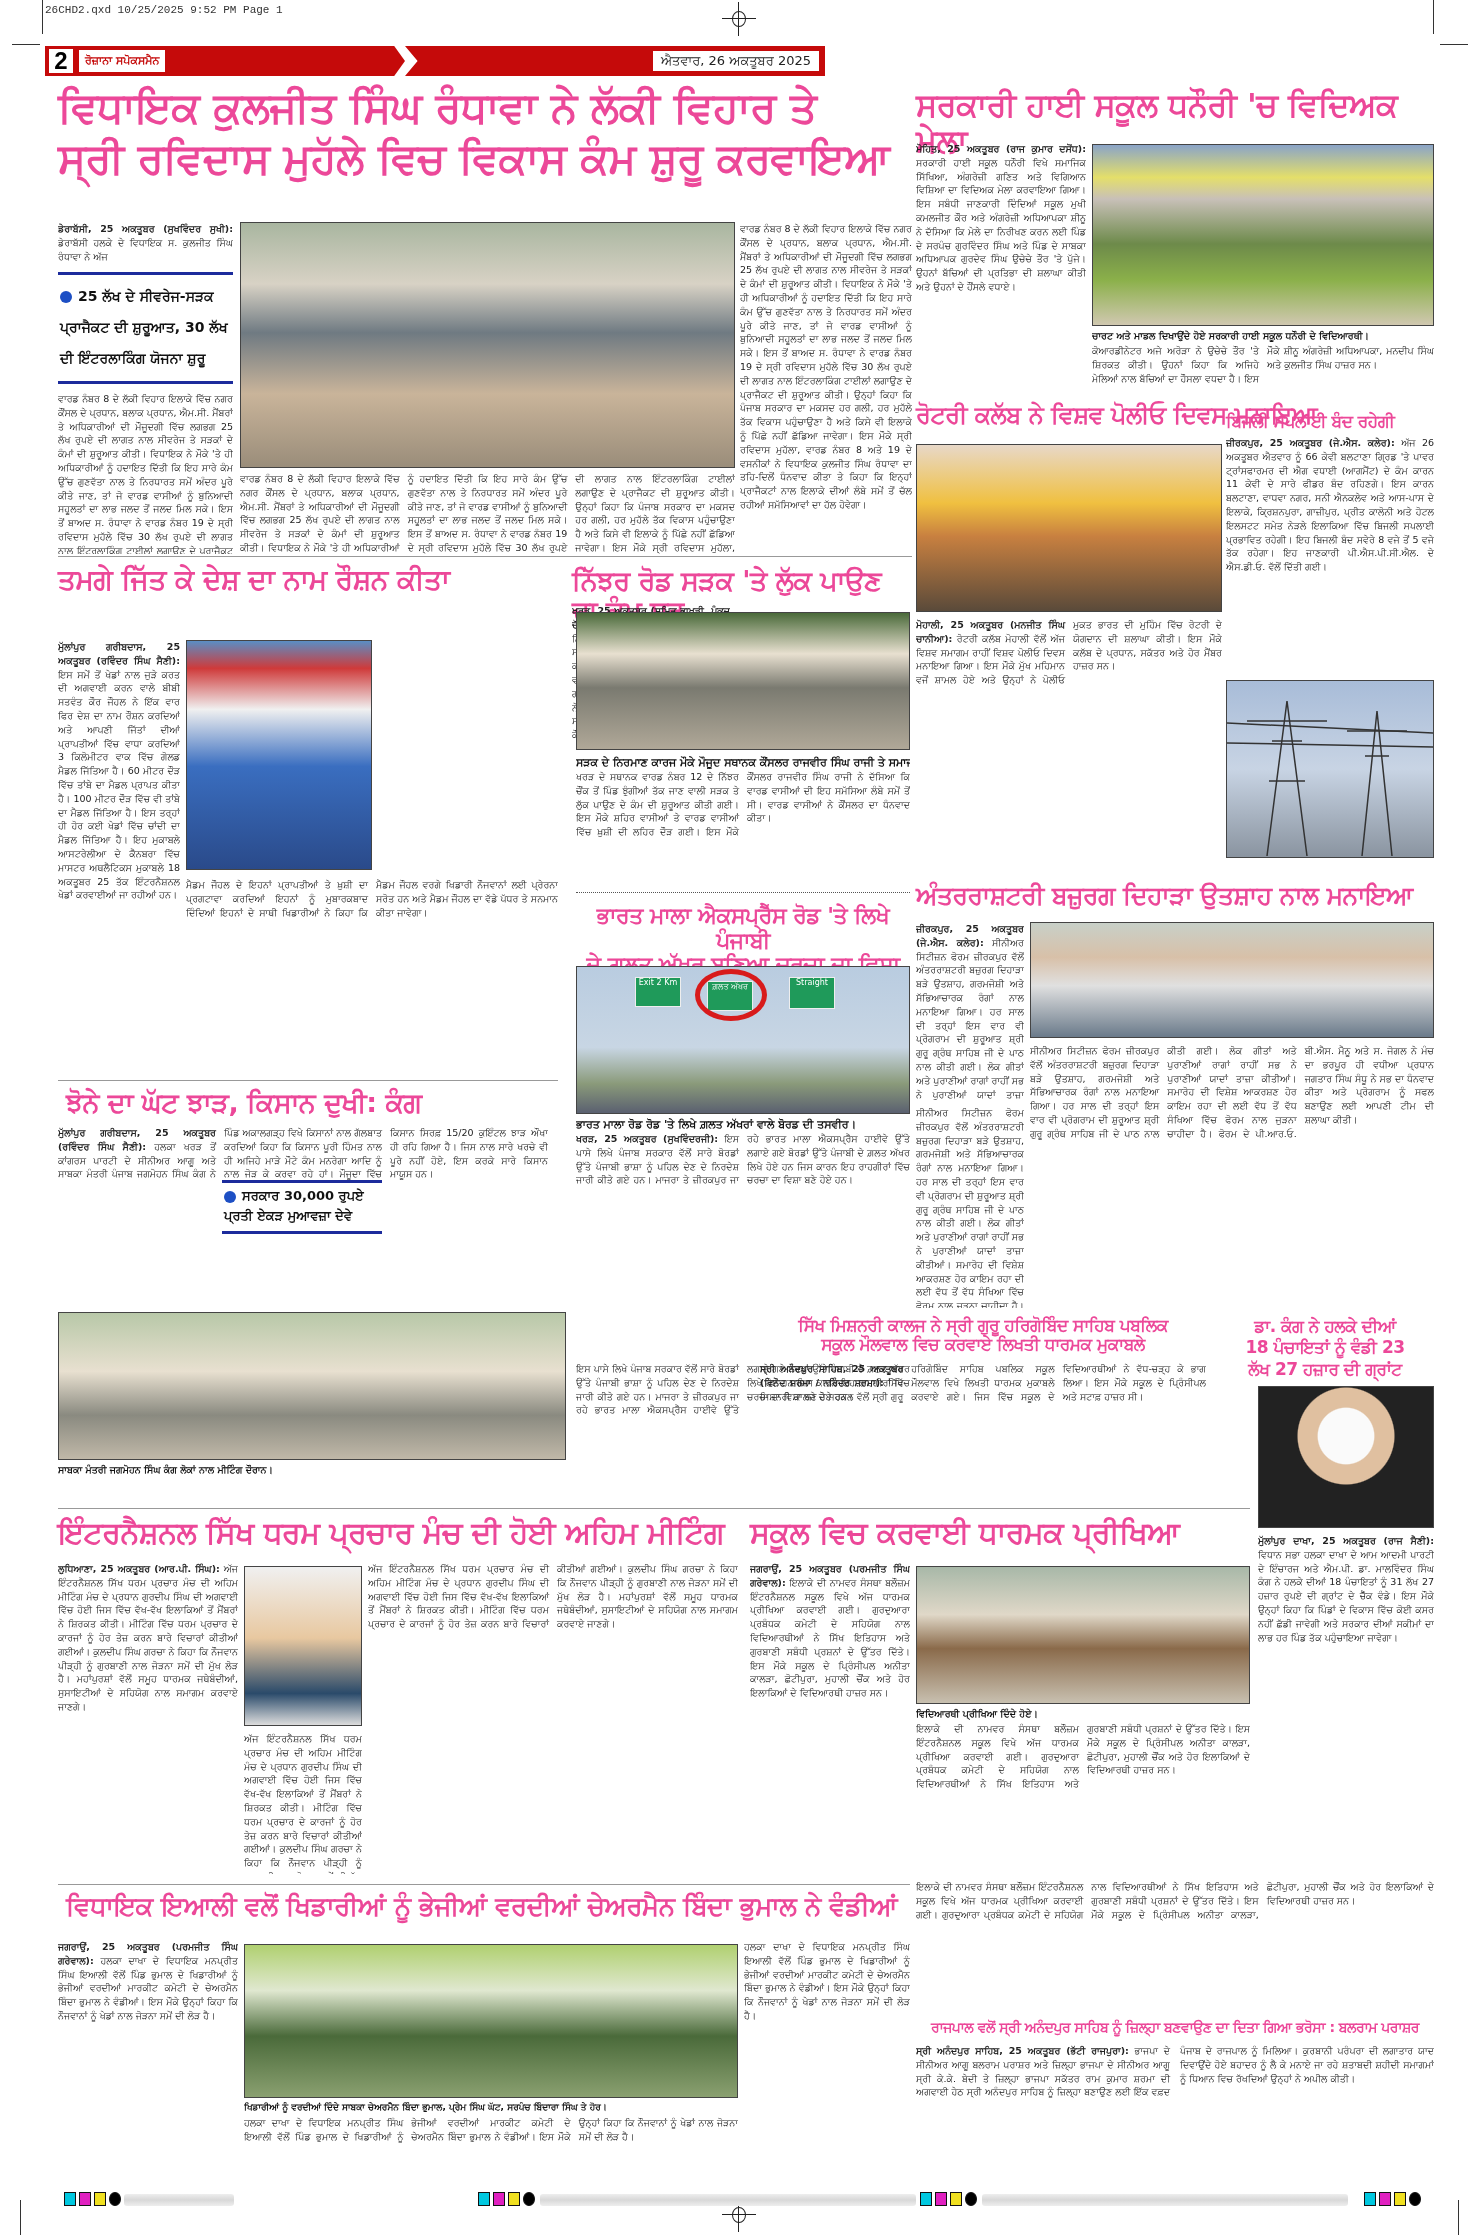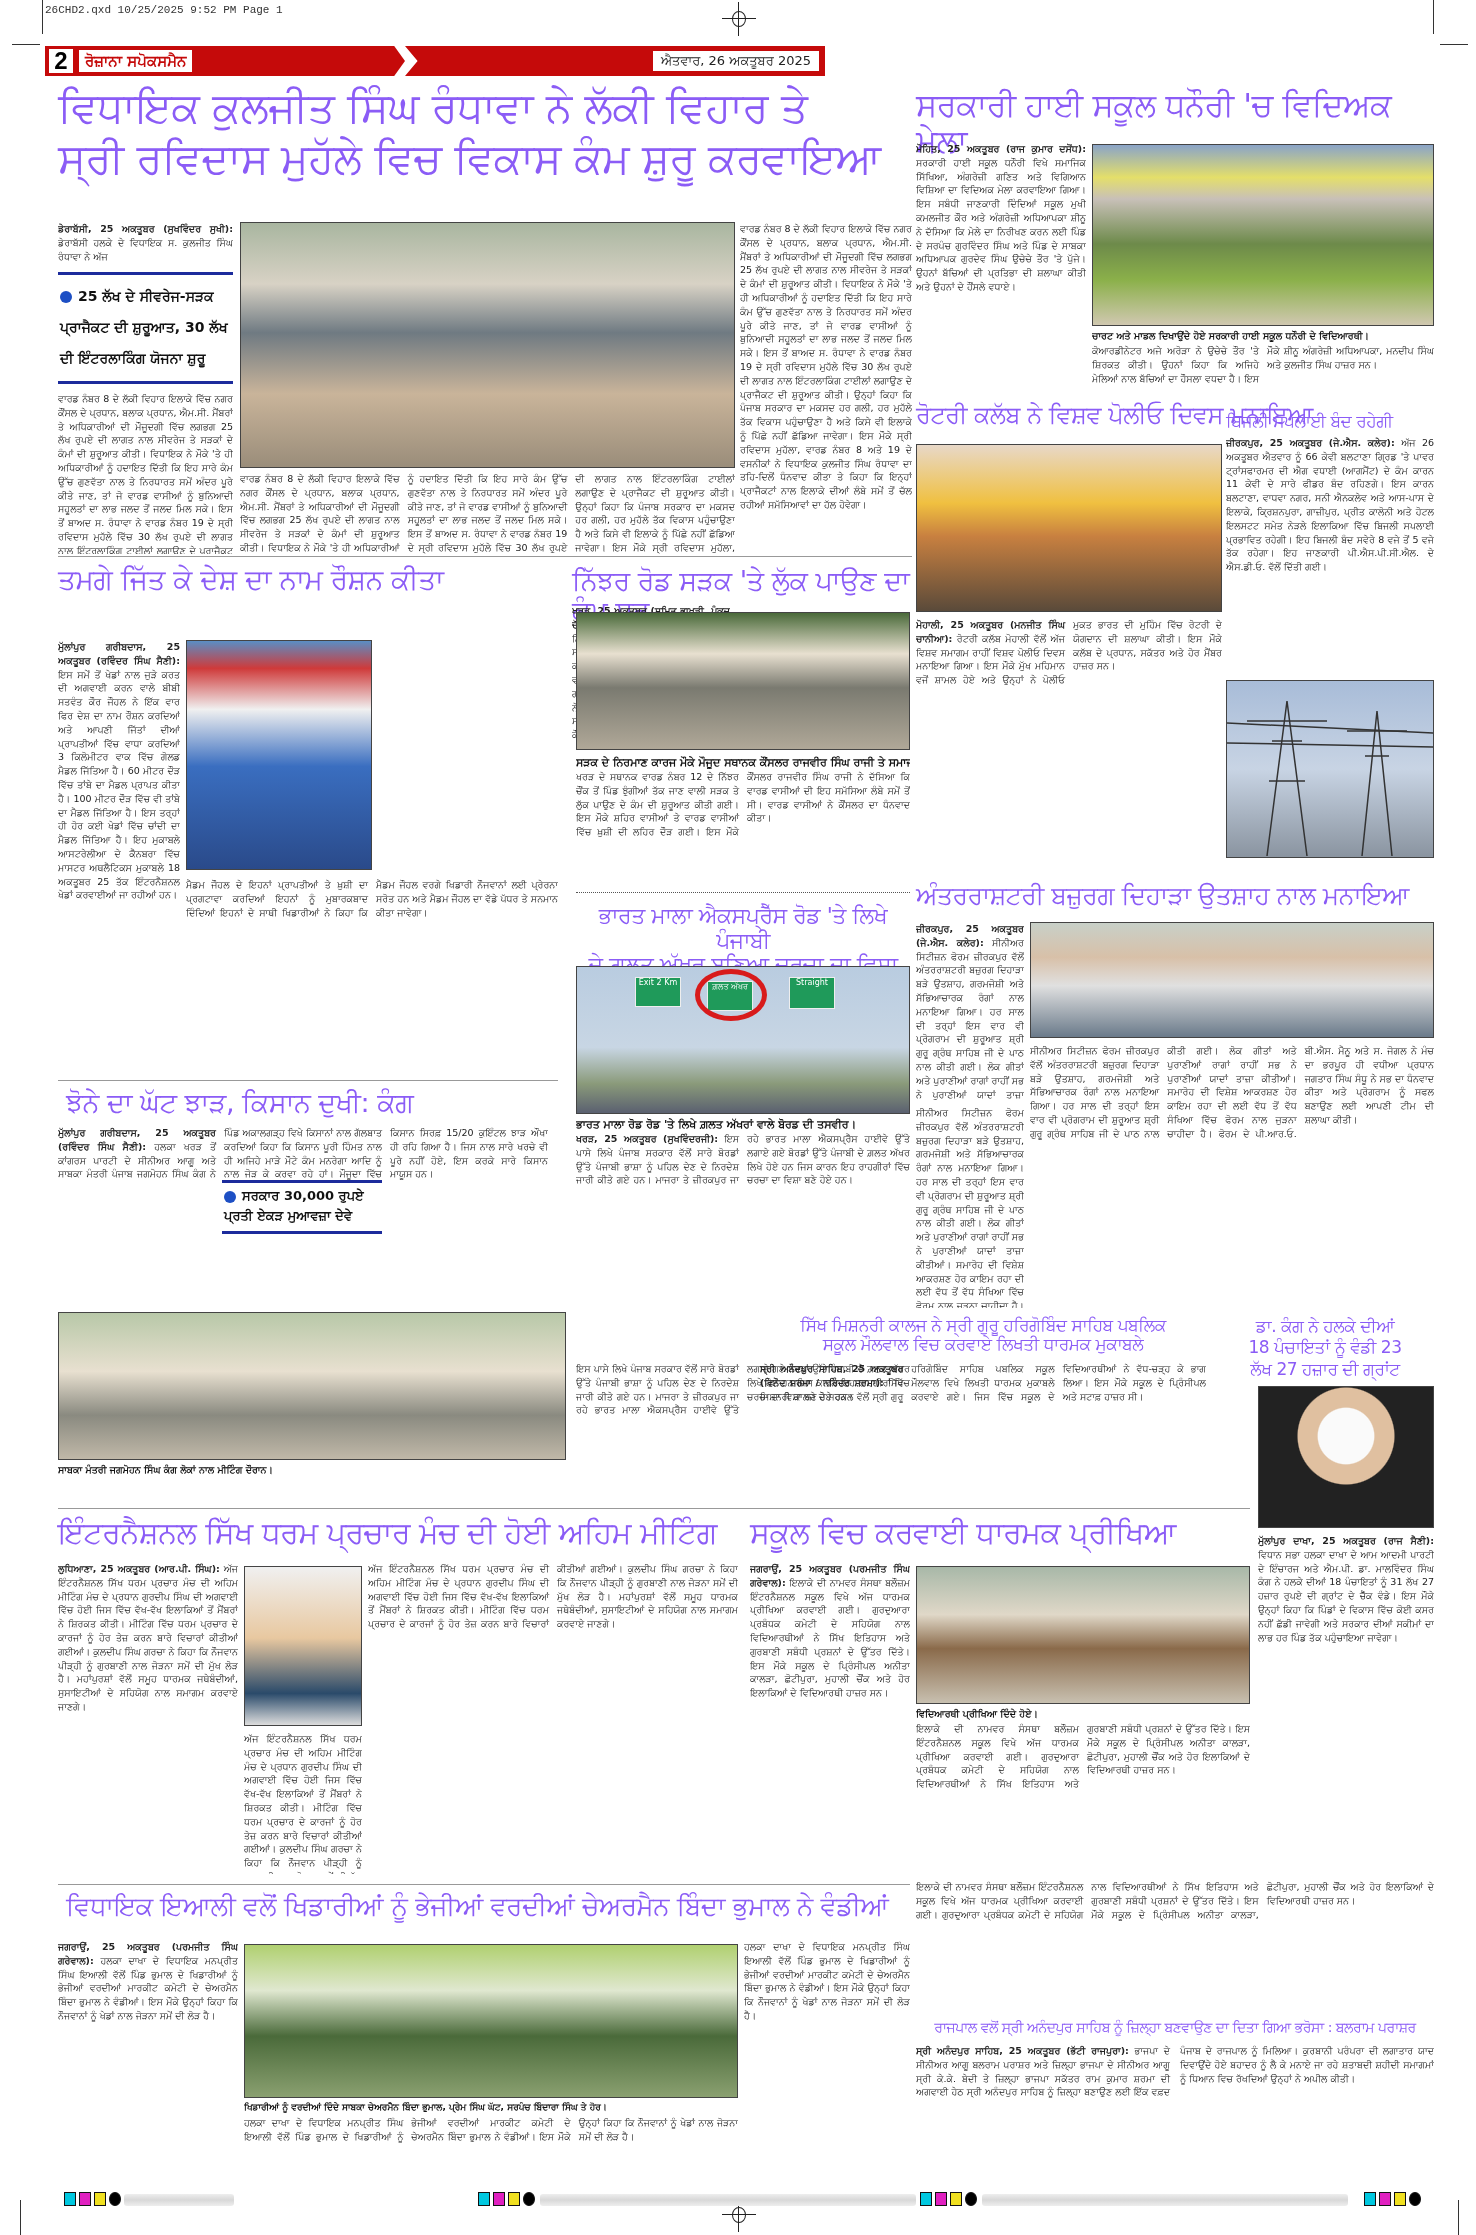--- a/index.html
+++ b/index.html
@@ -9,26 +9,26 @@
   .slug { position: absolute; left: 45px; top: 4px; font-family: "Liberation Mono", monospace; font-size: 11px; color: #333; }
   .reg { position: absolute; width: 34px; height: 34px; }
   .reg::before { content: ""; position: absolute; left: 0; top: 16px; width: 34px; height: 1px; background: #222; }
   .reg::after { content: ""; position: absolute; left: 16px; top: 0; width: 1px; height: 34px; background: #222; }
   .reg .ring { position: absolute; left: 10px; top: 9px; width: 14px; height: 16px; border: 1px solid #222; border-radius: 50%; }
   .trim { position: absolute; background: #333; }
 
   .masthead { position: absolute; left: 45px; top: 46px; width: 1390px; height: 30px; display: flex; align-items: stretch; }
   .mh-left { background: #c50a0a; width: 350px; display: flex; align-items: center; padding-left: 4px; gap: 6px; clip-path: polygon(0 0, 97% 0, 100% 50%, 97% 100%, 0 100%); width: 360px; }
   .pg-num { background: #fff; color: #000; font-weight: bold; font-size: 24px; width: 24px; height: 24px; display: flex; align-items: center; justify-content: center; font-family: "Liberation Sans", sans-serif; }
-  .paper-name { background: #fff; color: #c50a0a; font-weight: bold; font-size: 15px; padding: 0 6px; height: 22px; line-height: 22px; }
+  .paper-name { background: #fff; color: #c50a0a; font-weight: bold; font-size: 11px; padding: 0 6px; height: 22px; line-height: 22px; }
   .mh-center { flex: 1; display: flex; align-items: center; justify-content: center; font-weight: bold; font-size: 22px; background: #fff; border-top: 1px solid #ddd; border-bottom: 1px solid #ddd; }
   .mh-right { width: 420px; background: #c50a0a; display: flex; align-items: center; justify-content: flex-end; padding-right: 6px; clip-path: polygon(0 0, 100% 0, 100% 100%, 0 100%, 3% 50%); }
   .date-box { background: #fff; color: #222; font-size: 13px; padding: 2px 8px; }
 
-  .headline { position: absolute; font-weight: normal; color: #8b5cf6; line-height: 1.12; letter-spacing: -0.5px; font-family: "DejaVu Sans", sans-serif; }
+  .headline { position: absolute; font-weight: bold; color: #ec4899; line-height: 1.12; letter-spacing: -0.5px; font-family: "DejaVu Sans", sans-serif; }
   .col { position: absolute; font-size: 9.5px; line-height: 13.8px; color: #222; text-align: justify; overflow: hidden; font-family: "DejaVu Sans", sans-serif; }
   .col .dl { font-weight: bold; }
   .photo { position: absolute; border: 1px solid #444; overflow: hidden; }
   .caption { position: absolute; font-size: 9.5px; font-weight: bold; color: #111; white-space: nowrap; overflow: hidden; }
   .hl-box { position: absolute; border-top: 3px solid #1c2b9c; border-bottom: 3px solid #1c2b9c; padding: 6px 2px; font-weight: bold; font-size: 15px; line-height: 26px; color: #111; }
   .bullet { display: inline-block; width: 12px; height: 12px; border-radius: 50%; background: #1d4fc4; margin-right: 6px; vertical-align: middle; }
   .rule { position: absolute; height: 1px; background: #999; }
   .dotted { position: absolute; border-top: 1px dotted #555; height: 0; }
 
   

